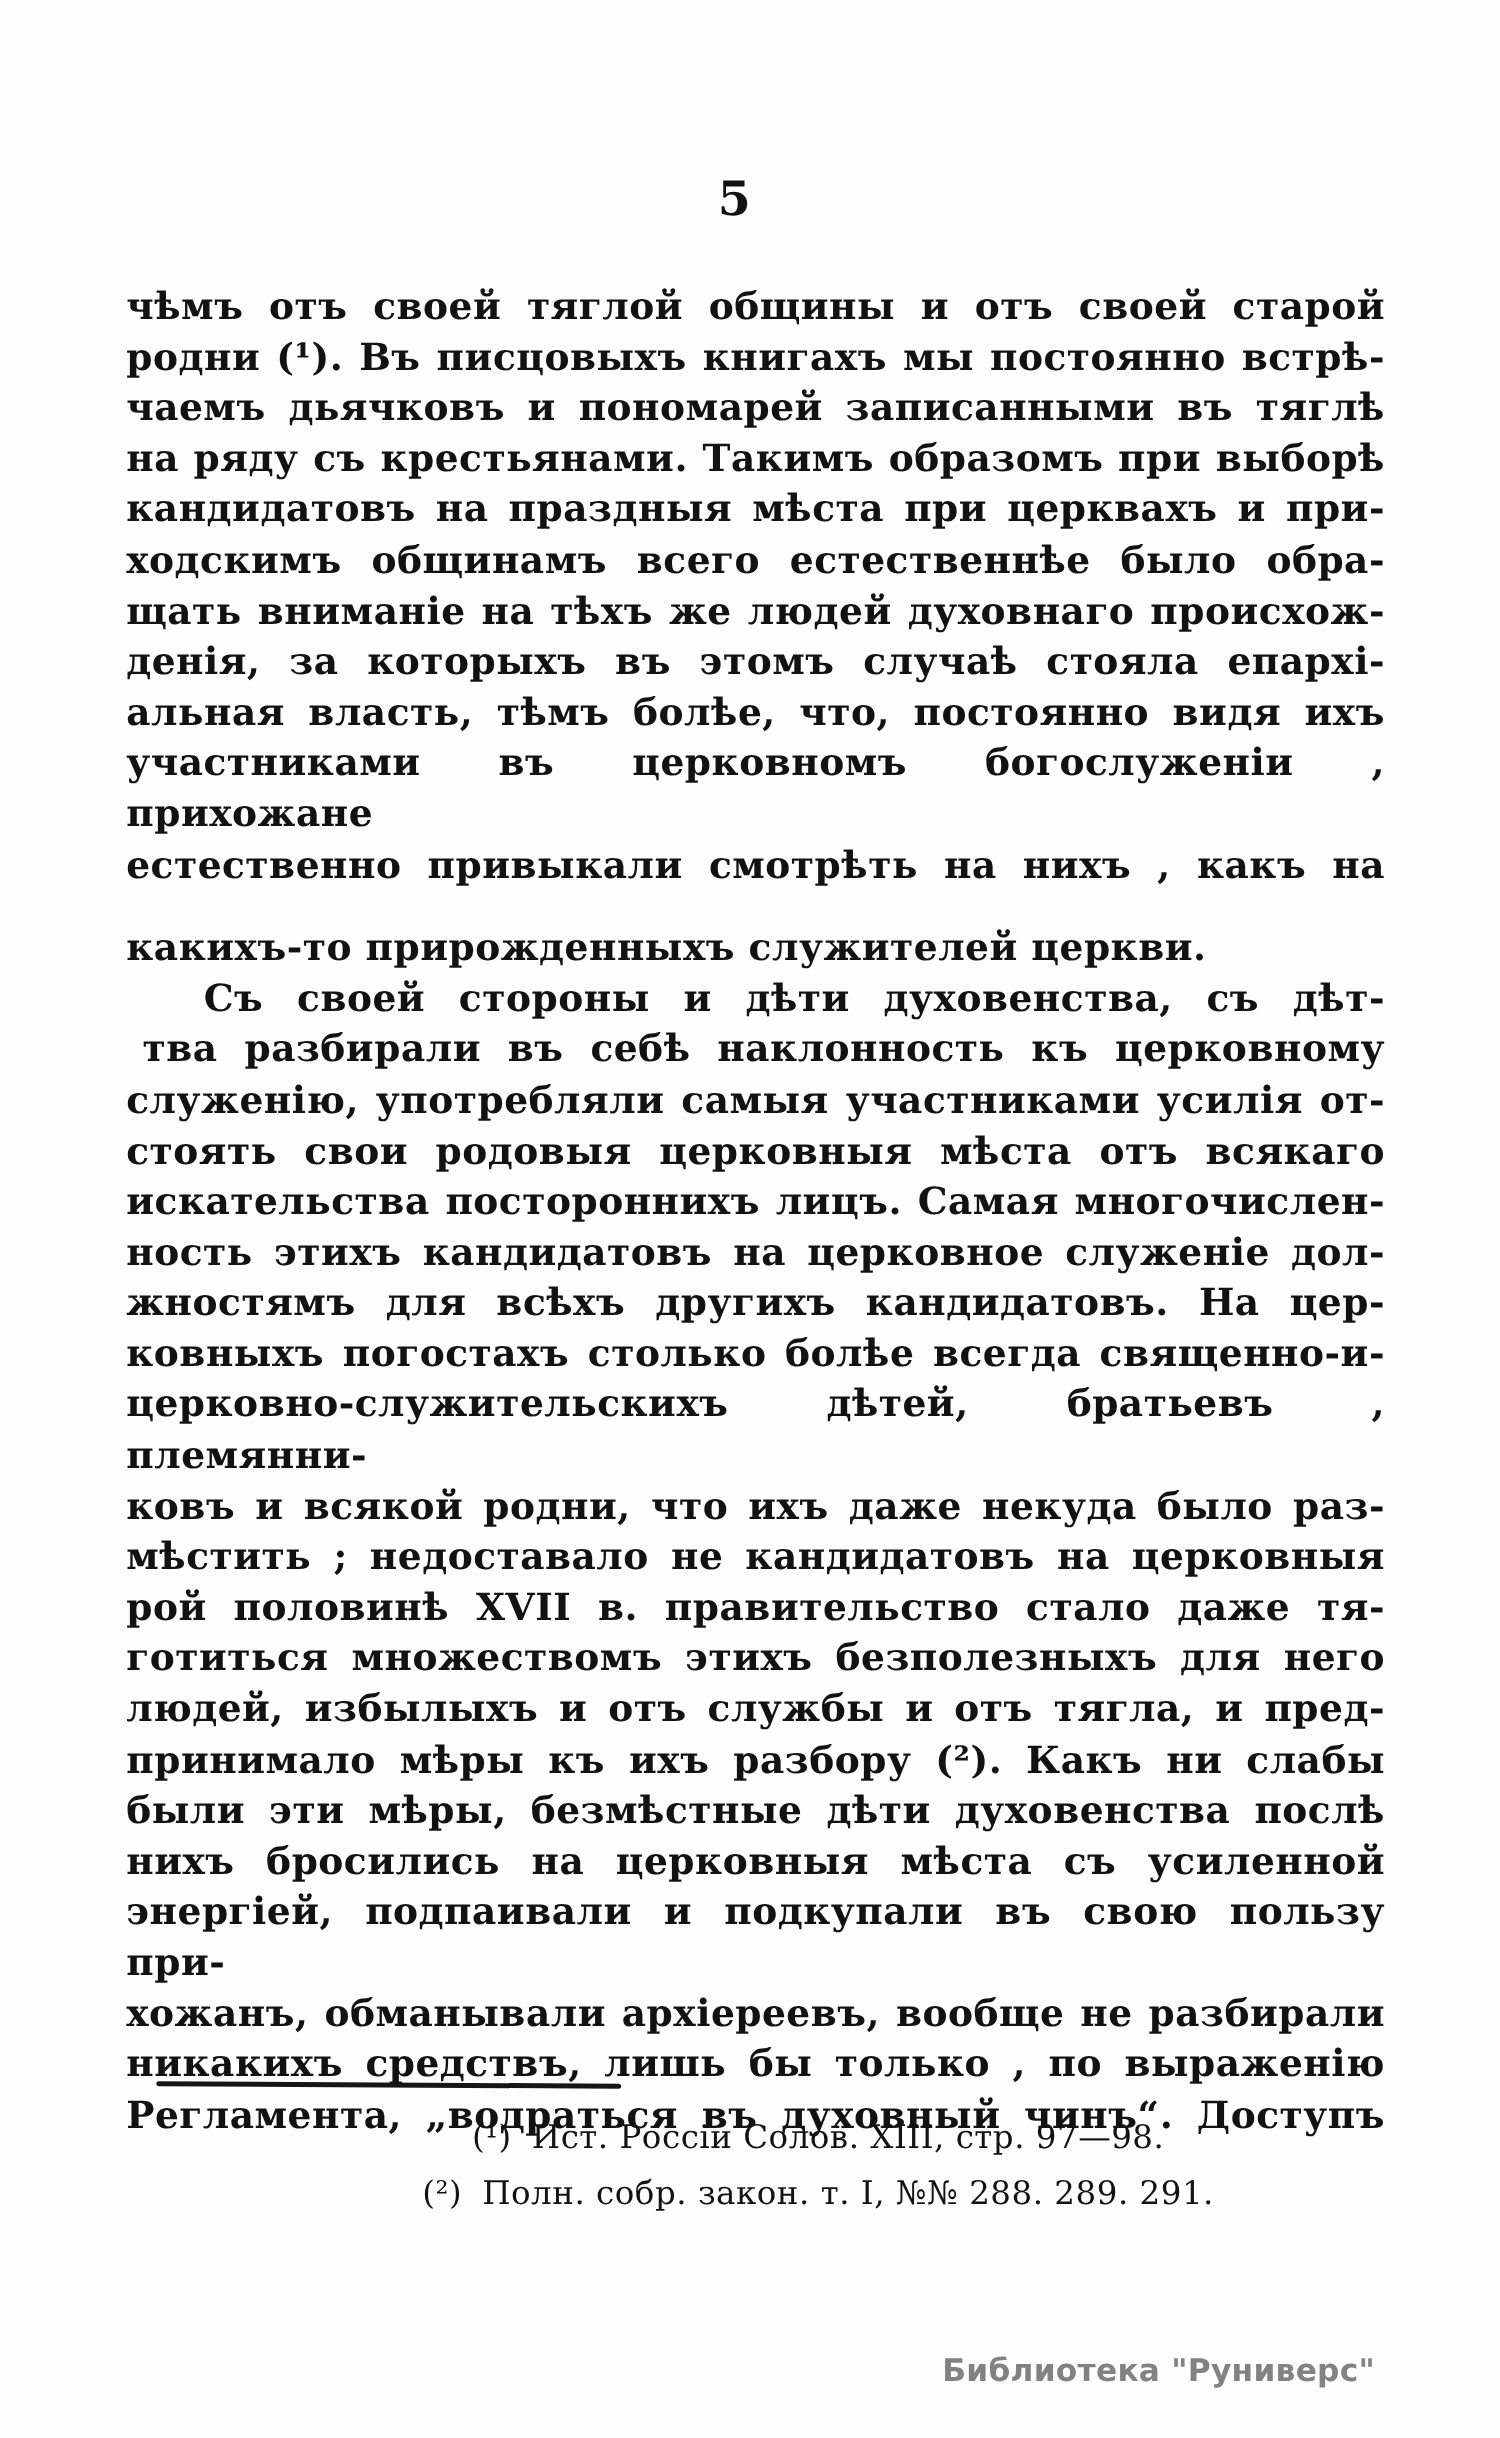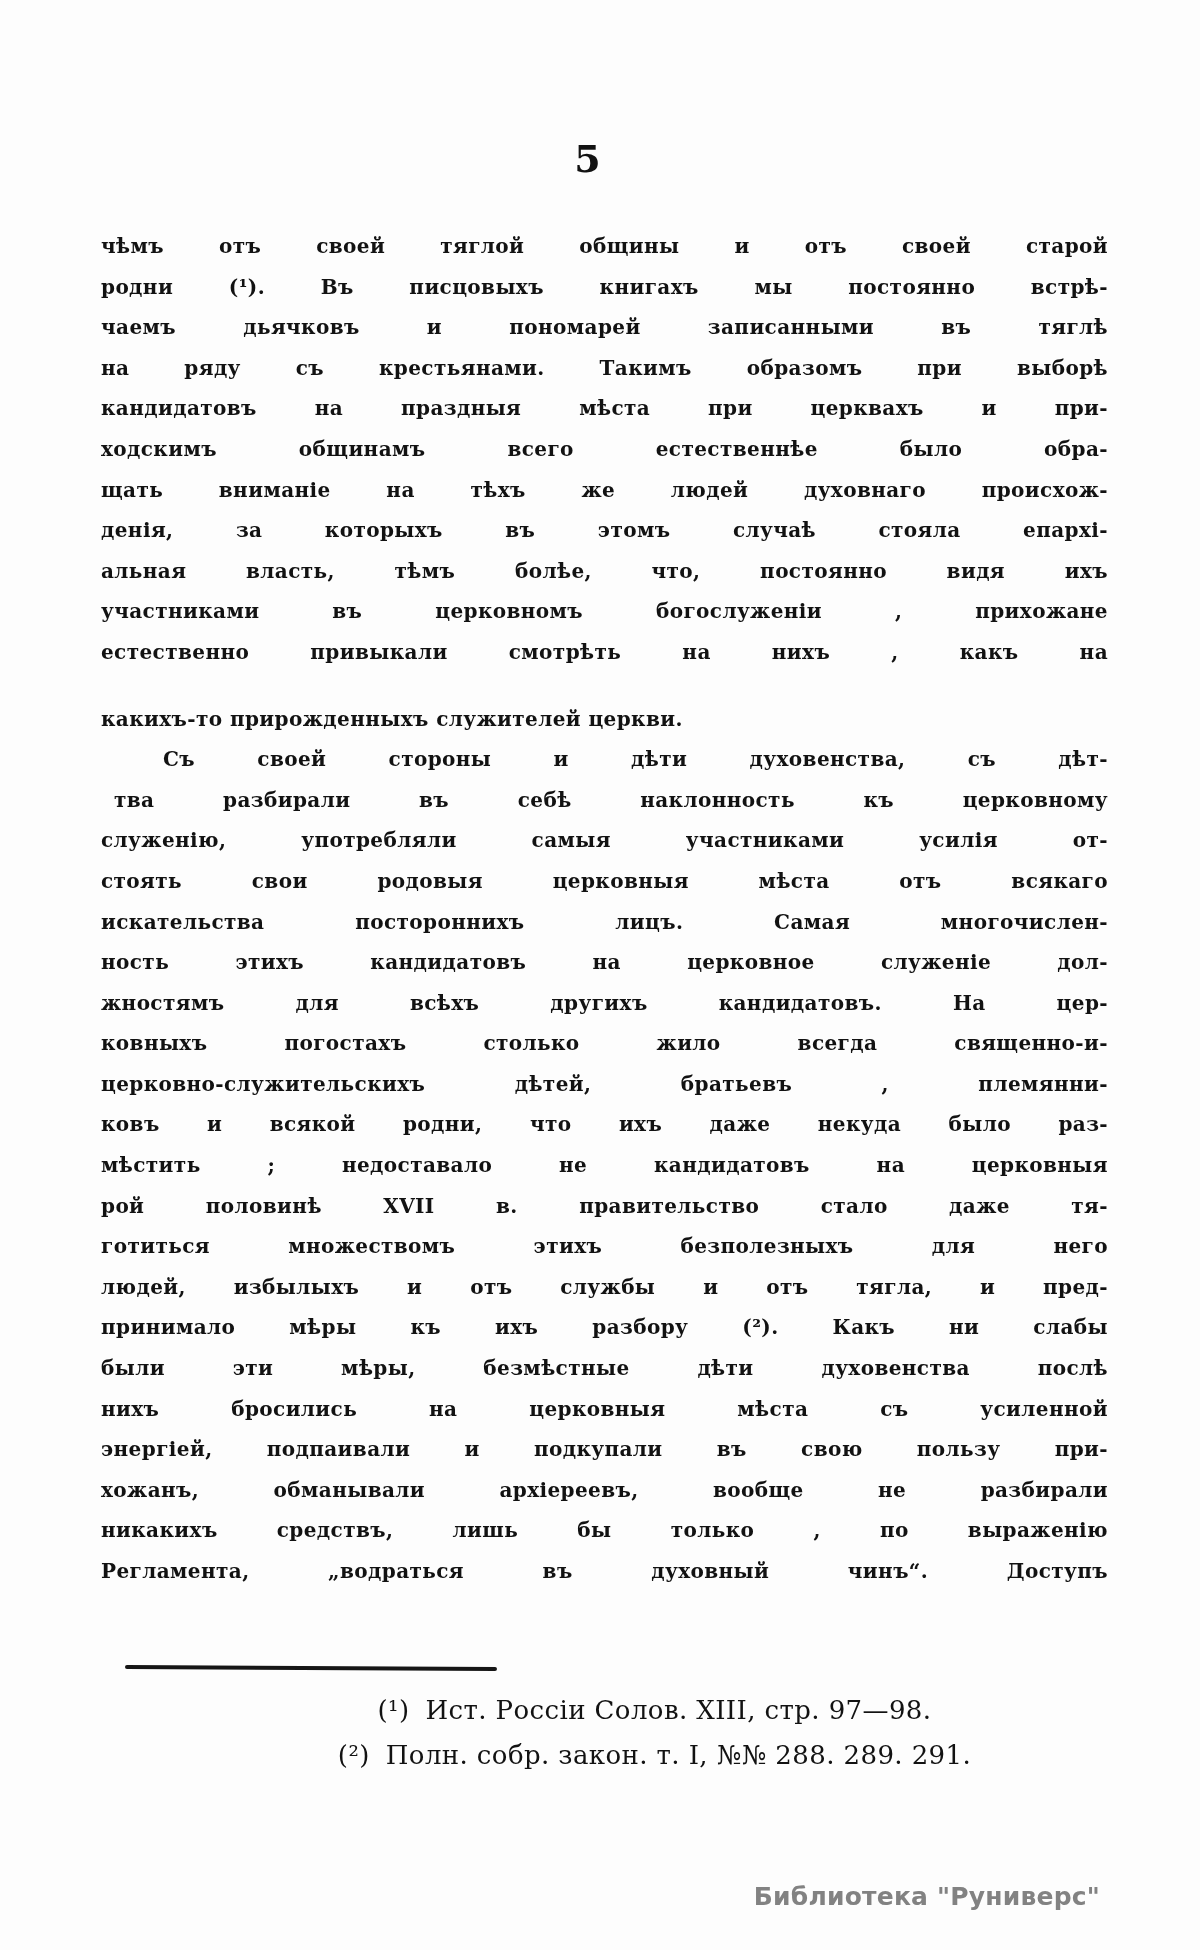--- a/index.html
+++ b/index.html
@@ -26,21 +26,21 @@
     font-weight: 700;
     letter-spacing: 1px;
   }
   .textblock {
     position: absolute;
     left: 101px;
     top: 226px;
     width: 1007px;
   }
   .line {
-    font-size: 20px;
+    font-size: 30px;
     font-weight: 700;
     line-height: 40.6px;
     letter-spacing: 0.4px;
     text-align: justify;
     text-align-last: justify;
     white-space: normal;
   }
   .line.end {
     text-align-last: left;
     margin-top: 26px;
@@ -102,21 +102,21 @@
       <div class="line">участниками въ церковномъ богослуженіи , прихожане</div>
       <div class="line">естественно привыкали смотрѣть на нихъ , какъ на</div>
       <div class="line end">какихъ-то прирожденныхъ служителей церкви.</div>
       <div class="line" style="text-indent: 62px;">Съ своей стороны и дѣти духовенства, съ дѣт-</div>
       <div class="line" style="text-indent: 13px;">тва разбирали въ себѣ наклонность къ церковному</div>
       <div class="line">служенію, употребляли самыя участниками усилія от-</div>
       <div class="line">стоять свои родовыя церковныя мѣста отъ всякаго</div>
       <div class="line">искательства постороннихъ лицъ. Самая многочислен-</div>
       <div class="line">ность этихъ кандидатовъ на церковное служеніе дол-</div>
       <div class="line">жностямъ для всѣхъ другихъ кандидатовъ. На цер-</div>
-      <div class="line">ковныхъ погостахъ столько жило всегда священно-и-</div>
+      <div class="line">ковныхъ погостахъ столько болѣе всегда священно-и-</div>
       <div class="line">церковно-служительскихъ дѣтей, братьевъ , племянни-</div>
       <div class="line">ковъ и всякой родни, что ихъ даже некуда было раз-</div>
       <div class="line">мѣстить ; недоставало не кандидатовъ на церковныя</div>
       <div class="line">рой половинѣ XVII в. правительство стало даже тя-</div>
       <div class="line">готиться множествомъ этихъ безполезныхъ для него</div>
       <div class="line">людей, избылыхъ и отъ службы и отъ тягла, и пред-</div>
       <div class="line">принимало мѣры къ ихъ разбору (²). Какъ ни слабы</div>
       <div class="line">были эти мѣры, безмѣстные дѣти духовенства послѣ</div>
       <div class="line">нихъ бросились на церковныя мѣста съ усиленной</div>
       <div class="line">энергіей, подпаивали и подкупали въ свою пользу при-</div>

